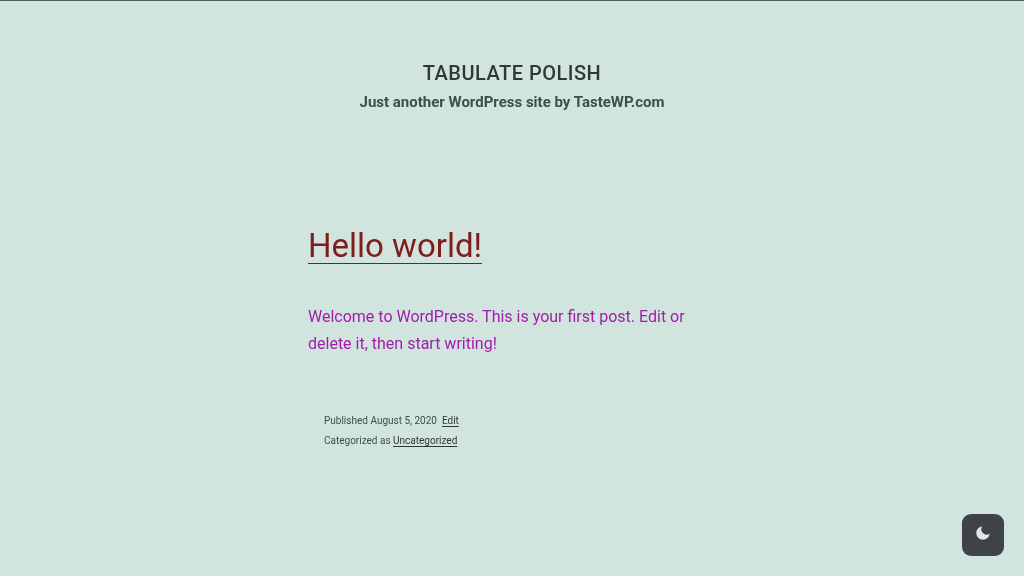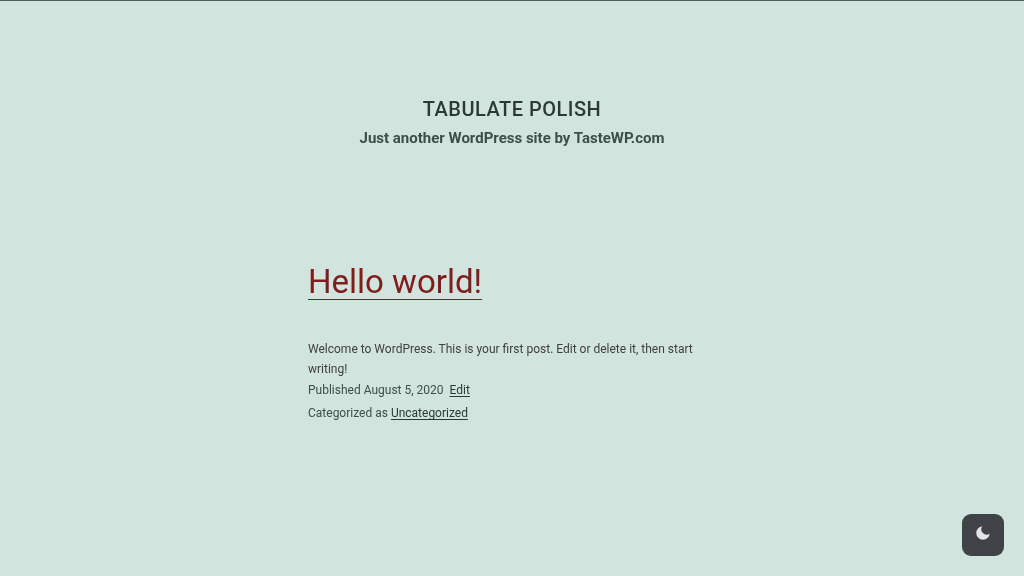--- a/index.html
+++ b/index.html
@@ -12,21 +12,21 @@
       height: 576px;
       background-color: #d1e4dd;
       font-family: -apple-system, BlinkMacSystemFont, "Segoe UI", Roboto, sans-serif;
       color: #2c3a36;
       border-top: 1px solid #4a6058;
       overflow: hidden;
       position: relative;
     }
     .header {
       text-align: center;
-      padding-top: 96px;
+      padding-top: 60px;
       padding-bottom: 20px;
     }
     .site-title {
       font-size: 20px;
       font-weight: 500;
       letter-spacing: 0.5px;
       color: #2c3a36;
       margin-bottom: 8px;
       cursor: pointer;
     }
@@ -45,28 +45,30 @@
       font-weight: 400;
       color: #7f1d1d;
       text-decoration: underline;
       text-decoration-thickness: 1px;
       text-underline-offset: 6px;
       cursor: pointer;
       display: inline-block;
       margin-bottom: 38px;
     }
     .post-body {
-      font-size: 12px;
+      font-size: 16px;
       line-height: 1.7;
-      color: #404040;
+      color: #a21caf;
+      margin-bottom: 55px;
     }
     .post-meta {
-      font-size: 12px;
+      font-size: 10px;
       color: #3d4f49;
       line-height: 1.8;
+      margin-left: 16px;
     }
     .meta-line {
       margin-bottom: 2px;
     }
     .post-meta a {
       color: #2c3a36;
       text-decoration: underline;
       text-underline-offset: 2px;
       cursor: pointer;
     }

